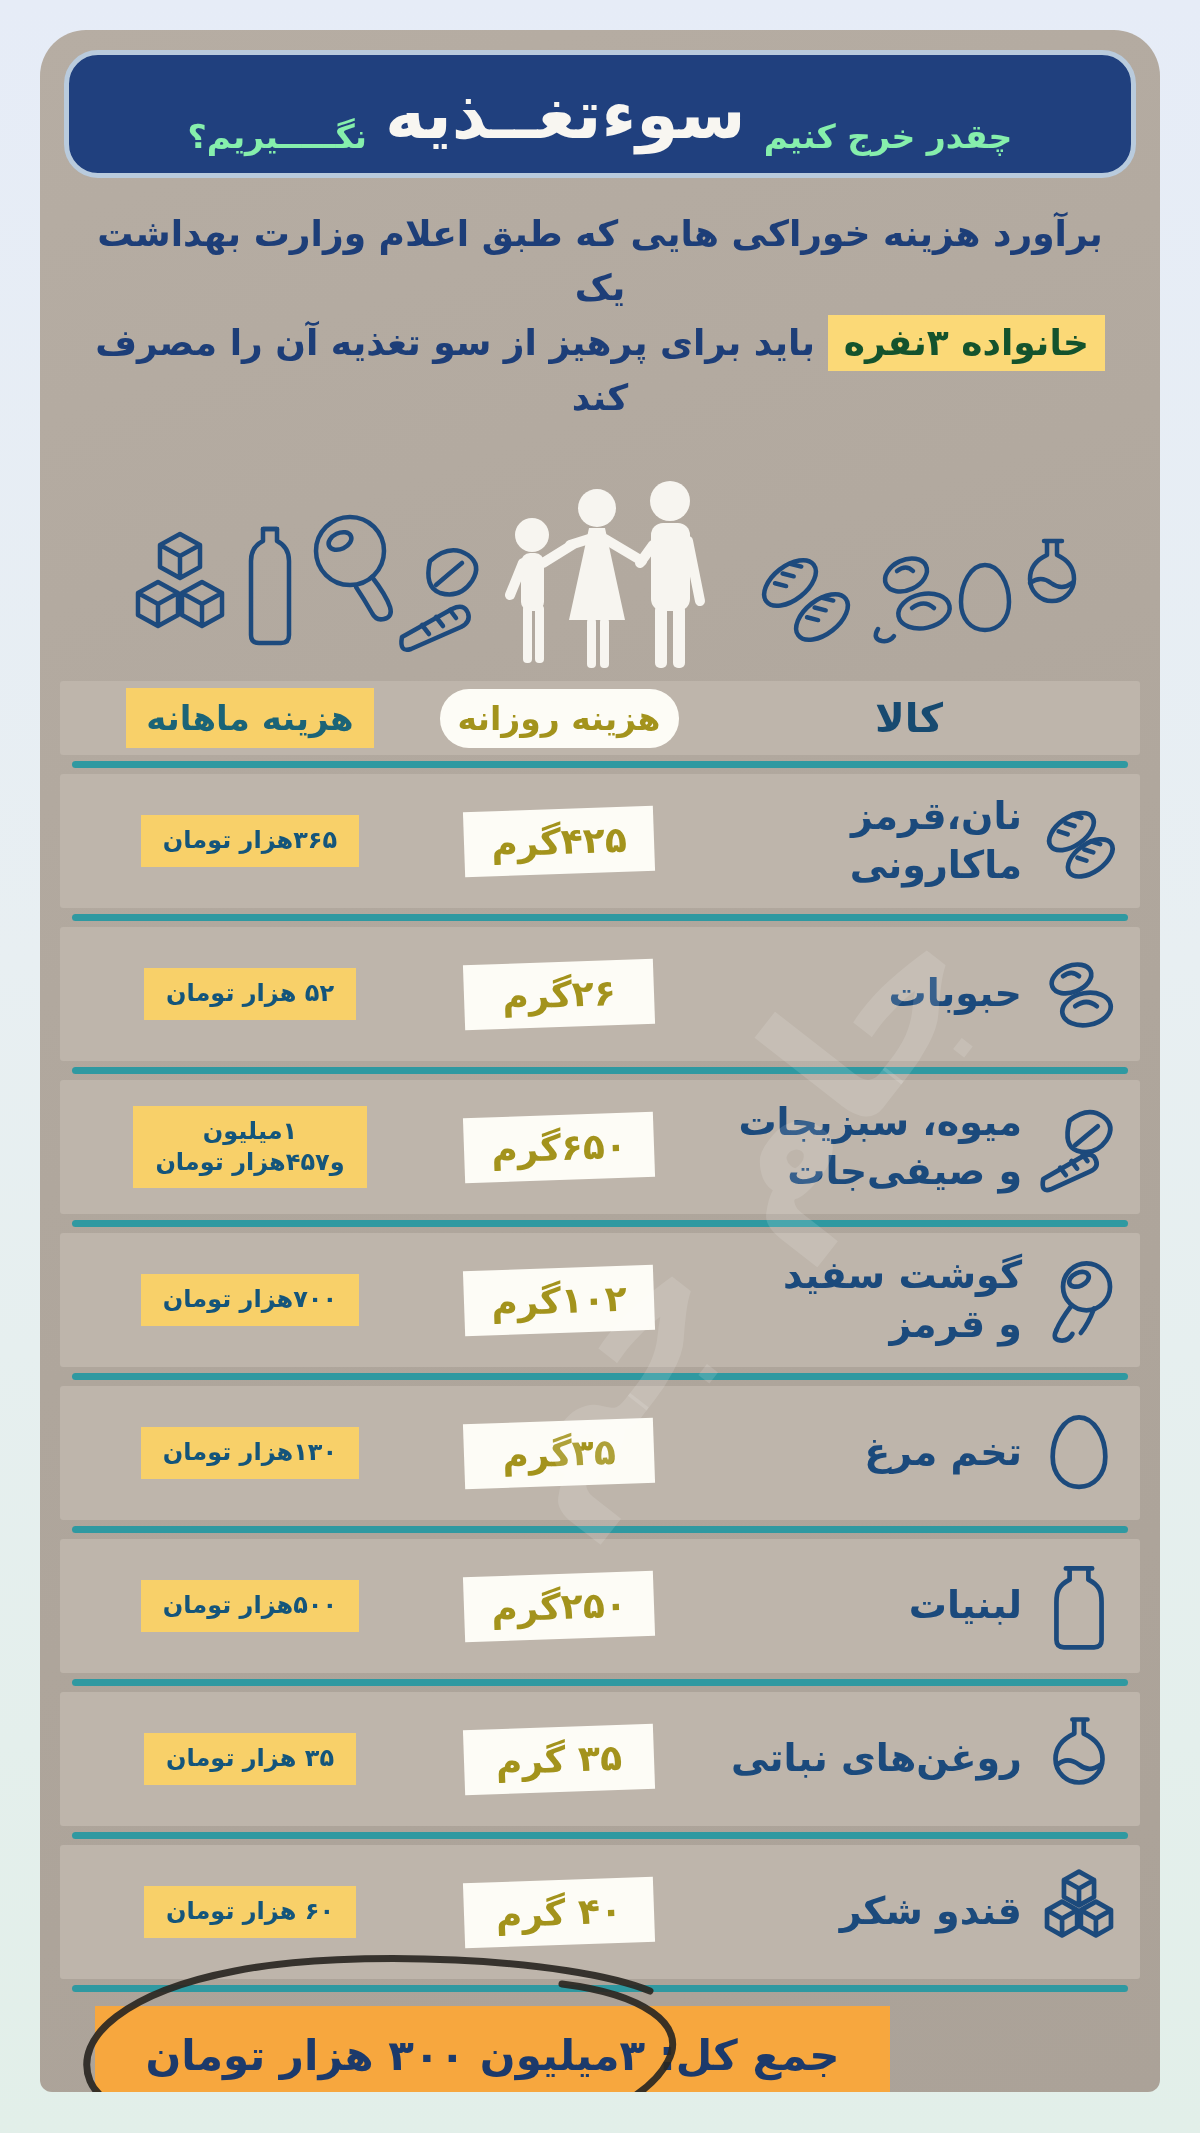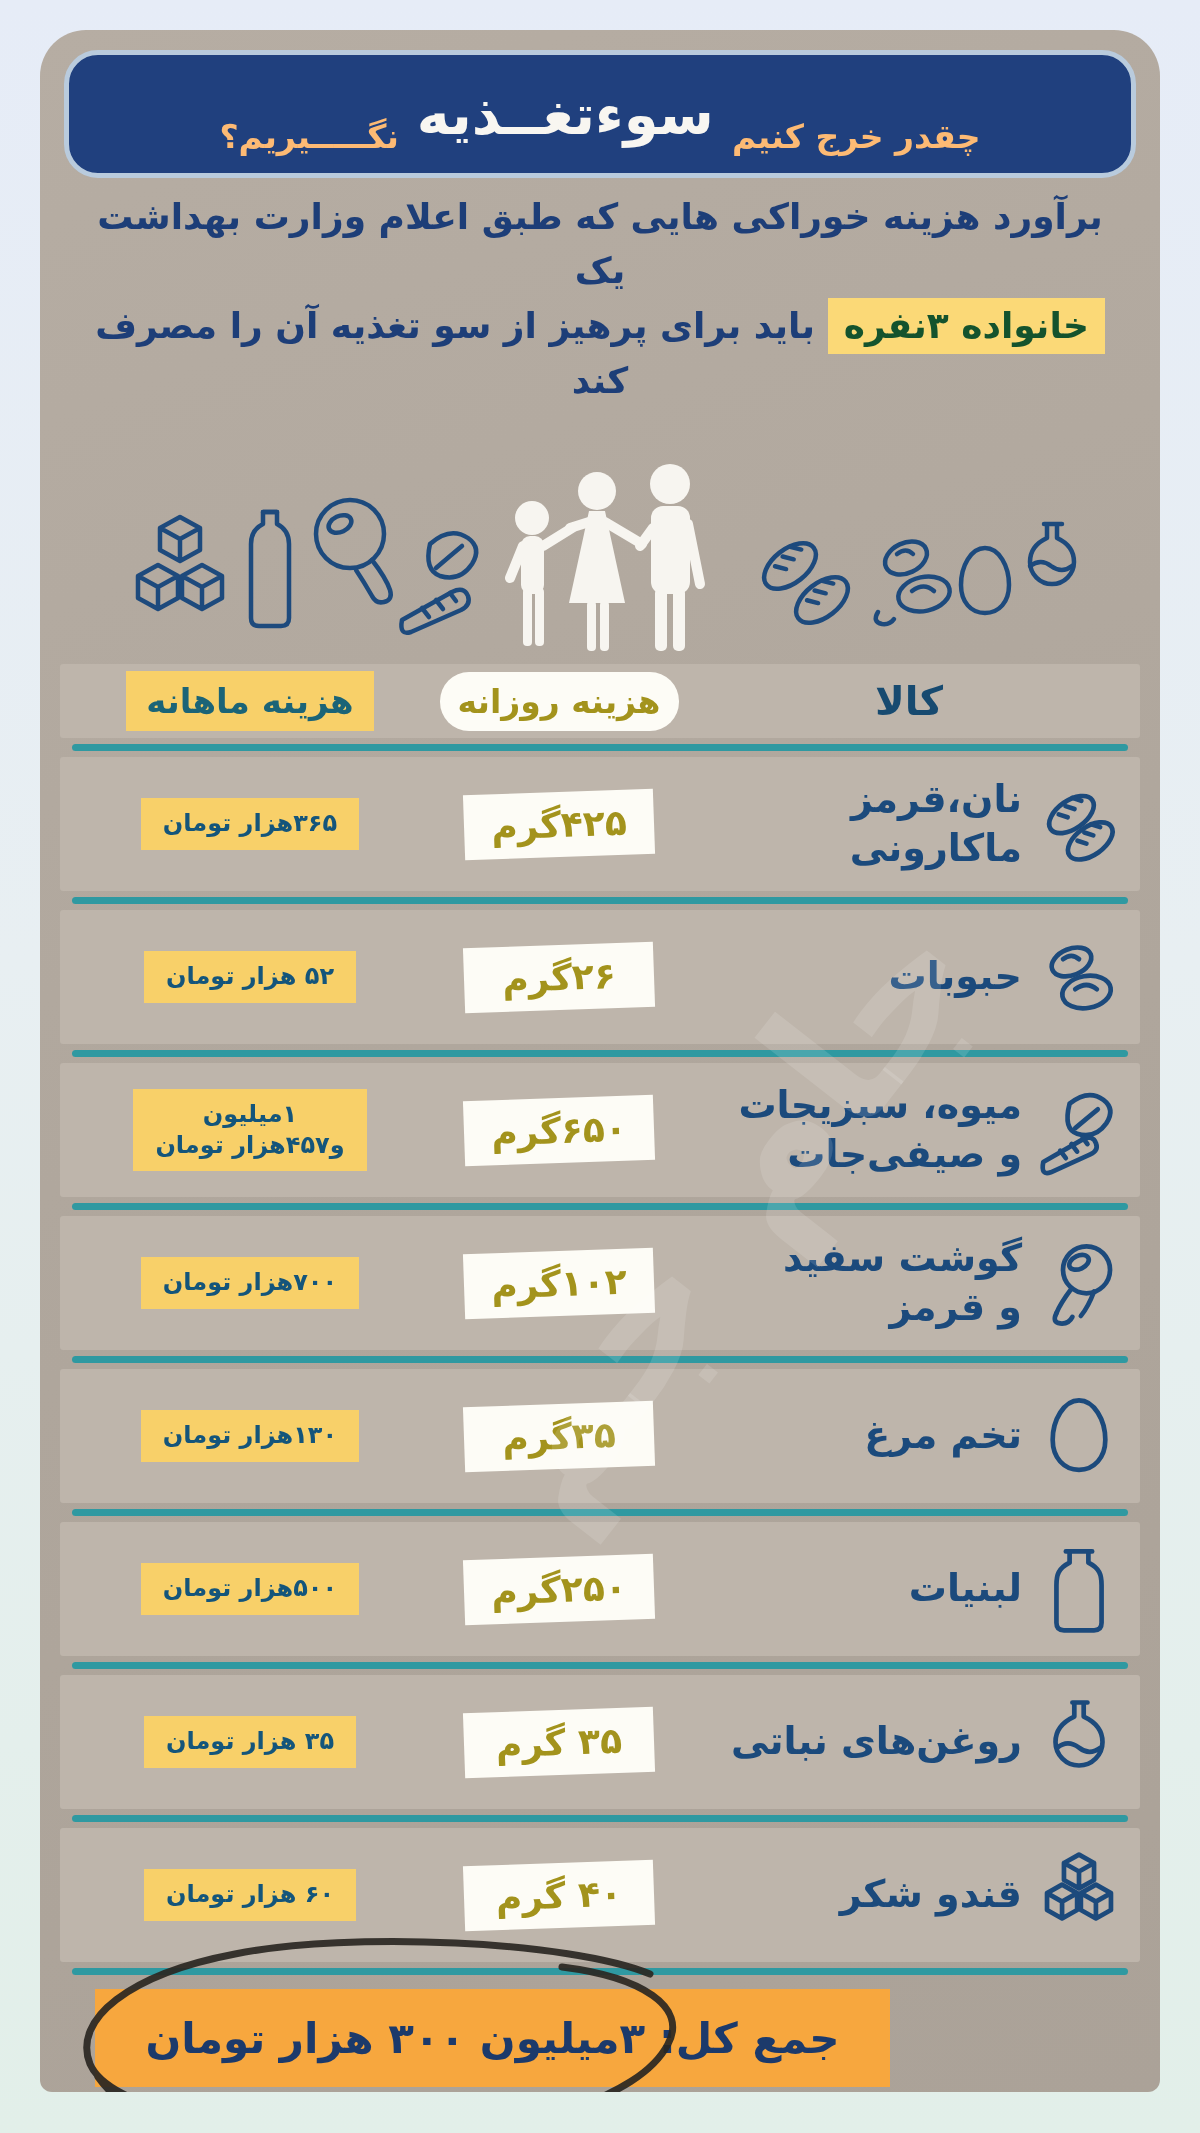--- a/index.html
+++ b/index.html
@@ -12,24 +12,24 @@
     position:absolute;left:40px;top:30px;width:1120px;height:2062px;
     background:linear-gradient(160deg,#b6ada3 0%,#afa69c 55%,#aba298 100%);
     border-radius:46px 46px 12px 12px;direction:rtl;overflow:hidden;
   }
   
   .header{
     margin:20px 24px 0;height:118px;background:#20407e;
     border:5px solid #b9cbdd;border-radius:34px;
     display:flex;align-items:center;justify-content:center;gap:18px;
   }
-  .header .gold{color:#fdba74;font-size:33px;font-weight:bold;margin-top:44px;}
-  .header .main{color:#f8f6f1;font-size:56px;font-weight:bold;letter-spacing:-1px;}
-  
-  .subtitle{margin:12px 30px 0;text-align:center;color:#1d3e78;font-size:36px;font-weight:bold;line-height:1.5;}
+  .header .gold{color:#86efac;font-size:33px;font-weight:bold;margin-top:44px;}
+  .header .main{color:#f8f6f1;font-size:68px;font-weight:bold;letter-spacing:-1px;}
+  
+  .subtitle{margin:29px 30px 0;text-align:center;color:#1d3e78;font-size:36px;font-weight:bold;line-height:1.5;}
   .hl{background:#fbd977;color:#14532d;padding:1px 16px;display:inline-block;}
   
   .illustration{margin-top:8px;display:flex;justify-content:center;}
   
   .table{margin:8px 20px 0;}
   .trow{
     background:#beb5ab;display:grid;grid-template-columns:450px 250px 1fr;
     align-items:center;min-height:134px;padding:0 6px;border-radius:3px;
   }
   .trow.thead{min-height:74px;}

